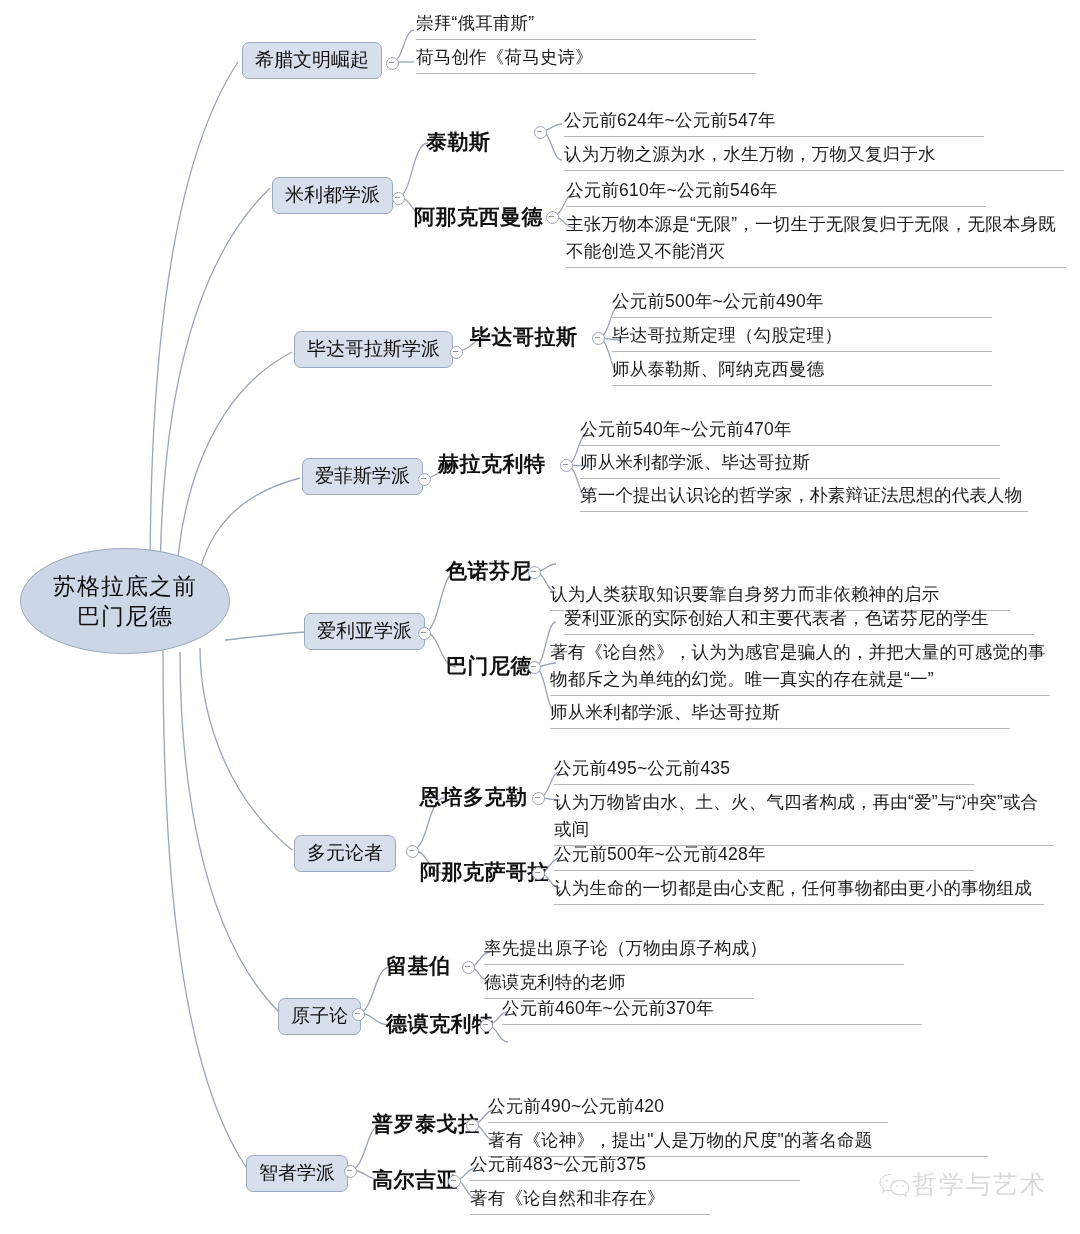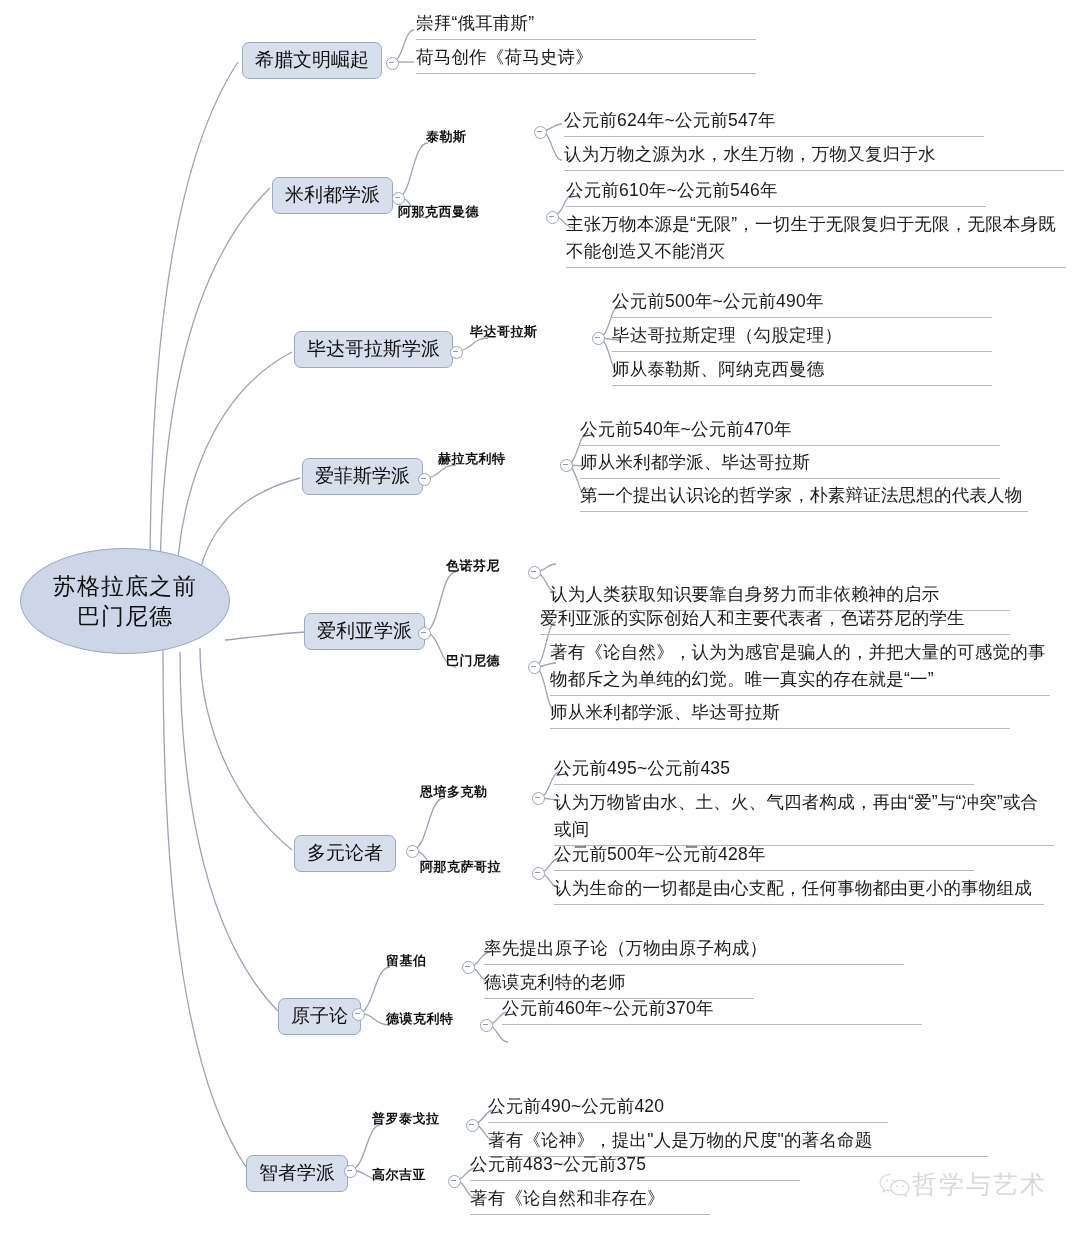--- a/index.html
+++ b/index.html
@@ -40,21 +40,21 @@
     font-size:19px;
     line-height:1.1;
     white-space:nowrap;
     color:#111;
     z-index:4;
   }
 
   
   .l2{
     position:absolute;
-    font-size:13px;
+    font-size:21px;
     font-weight:bold;
     white-space:nowrap;
     color:#111;
     z-index:4;
     letter-spacing:.5px;
   }
 
   
   .leaf{
     position:absolute;
@@ -210,21 +210,21 @@
     <span>泰勒斯</span>
   </div>
   <div class="dot" style="left:534px;top:126px;"></div>
   <div class="leaf" style="left:564px;top:107px;width:420px;">
     <span class="ul">公元前624年~公元前547年</span>
   </div>
   <div class="leaf" style="left:564px;top:141px;width:500px;">
     <span class="ul">认为万物之源为水，水生万物，万物又复归于水</span>
   </div>
 
-  <div class="l2" style="left:398px;top:203px;">
+  <div class="l2" style="left:414px;top:203px;">
     <span>阿那克西曼德</span>
   </div>
   <div class="dot" style="left:546px;top:211px;"></div>
   <div class="leaf" style="left:566px;top:177px;width:420px;">
     <span class="ul">公元前610年~公元前546年</span>
   </div>
   <div class="leaf" style="left:566px;top:211px;width:500px;">
     <span class="ul">主张万物本源是“无限”，一切生于无限复归于无限，无限本身既不能创造又不能消灭</span>
   </div>
 
@@ -276,21 +276,21 @@
   </div>
   <div class="dot" style="left:528px;top:566px;"></div>
   <div class="leaf" style="left:550px;top:581px;width:460px;">
     <span class="ul">认为人类获取知识要靠自身努力而非依赖神的启示</span>
   </div>
 
   <div class="l2" style="left:446px;top:652px;">
     <span>巴门尼德</span>
   </div>
   <div class="dot" style="left:528px;top:661px;"></div>
-  <div class="leaf" style="left:540px;top:605px;width:470px;">
+  <div class="leaf" style="left:564px;top:605px;width:470px;">
     <span class="ul">爱利亚派的实际创始人和主要代表者，色诺芬尼的学生</span>
   </div>
   <div class="leaf" style="left:550px;top:639px;width:500px;">
     <span class="ul">著有《论自然》，认为为感官是骗人的，并把大量的可感觉的事物都斥之为单纯的幻觉。唯一真实的存在就是“一”</span>
   </div>
   <div class="leaf" style="left:550px;top:699px;width:460px;">
     <span class="ul">师从米利都学派、毕达哥拉斯</span>
   </div>
 
   <div class="l1" style="left:294px;top:835px;">

